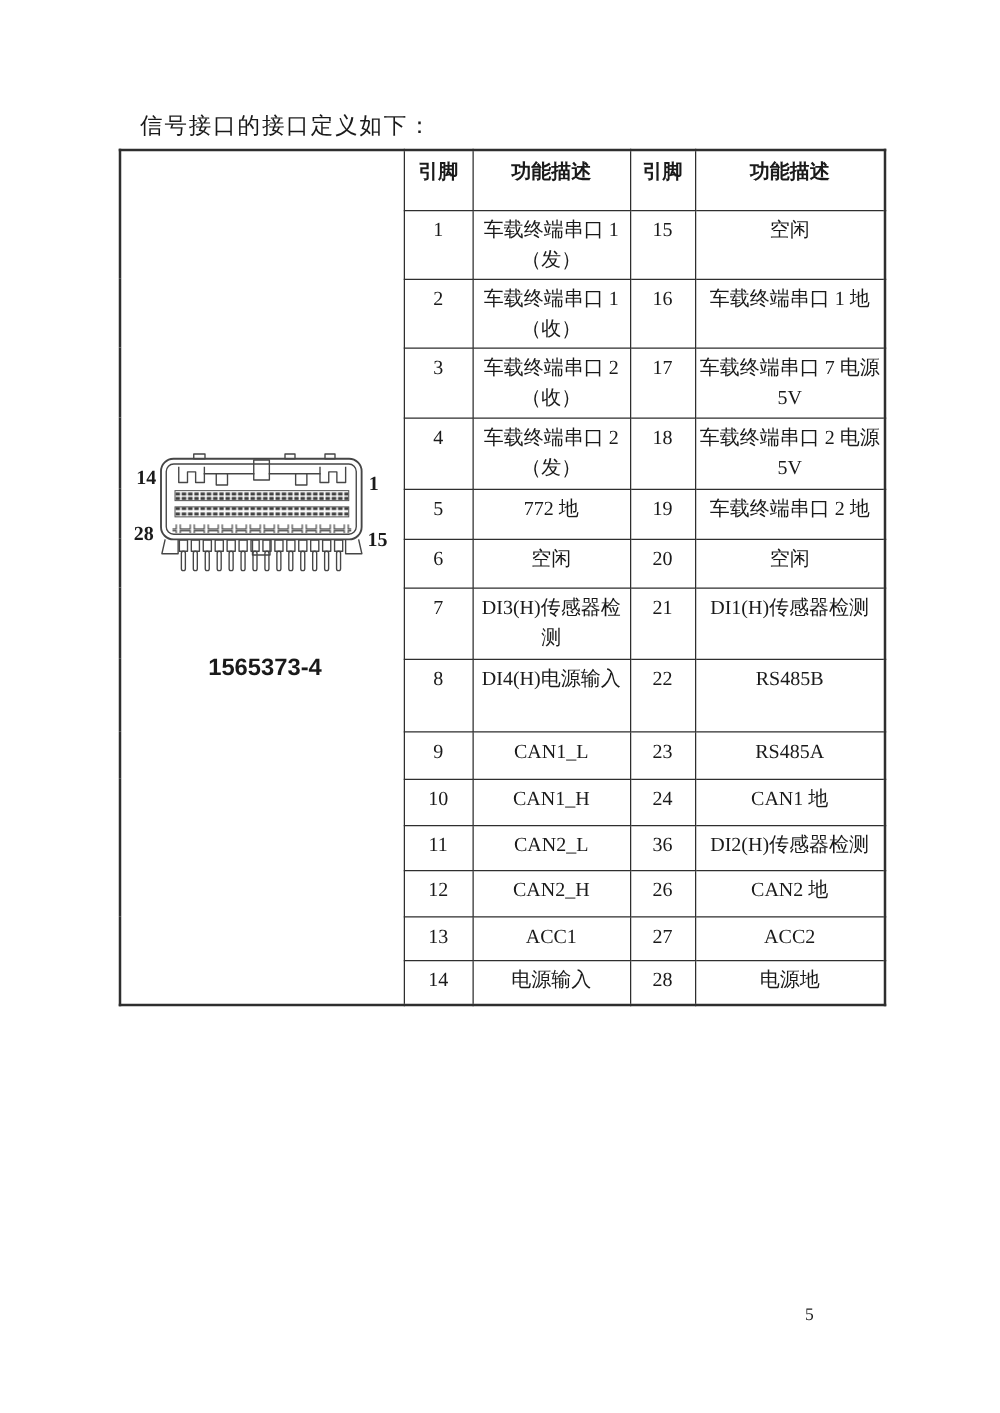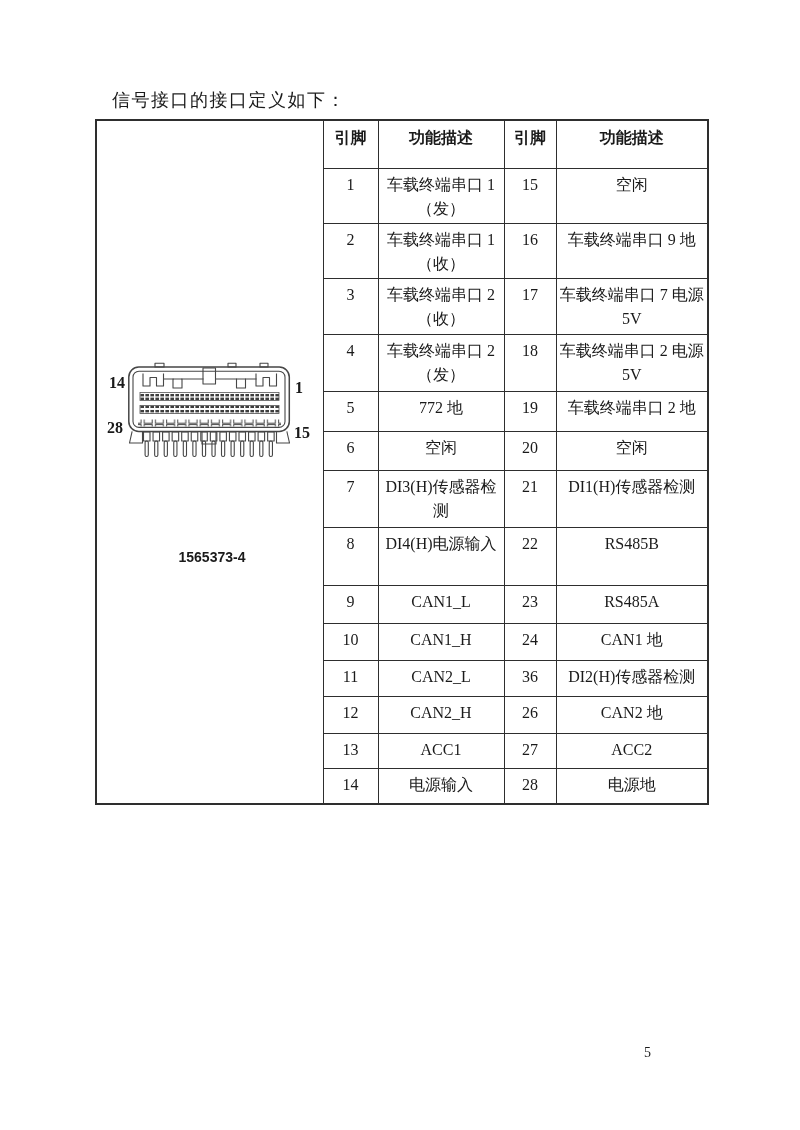--- a/index.html
+++ b/index.html
@@ -57,24 +57,24 @@
     padding:0 !important;
     position:relative;
     vertical-align:top;
   }
   .conn-svg{position:absolute;left:13px;top:240px;width:198px;height:106px;}
   .ln{fill:none;stroke:var(--stroke);stroke-width:1.1;stroke-linejoin:round;stroke-linecap:square;}
   .ln15{fill:none;stroke:var(--stroke);stroke-width:1.5;stroke-linejoin:round;}
   .pinlbl{position:absolute;font-size:16px;line-height:18px;}
   .pinlbl.r{text-align:right;width:26px;}
   .partnum{
-    position:absolute;left:40px;top:424px;width:150px;
+    position:absolute;left:40px;top:402px;width:150px;
     text-align:center;
     font-family:"Liberation Sans","DejaVu Sans",sans-serif;
-    font-weight:bold;font-size:14px;
+    font-weight:bold;font-size:19px;
   }
   .pagenum{position:absolute;left:644px;top:1045px;font-size:14px;}
 </style>
 </head>
 <body>
 
 <div class="page">
 
   <div class="title">信号接口的接口定义如下：</div>
 
@@ -158,21 +158,21 @@
       <tr>
         <td>1</td>
         <td>车载终端串口 1（发）</td>
         <td>15</td>
         <td>空闲</td>
       </tr>
       <tr>
         <td>2</td>
         <td>车载终端串口 1（收）</td>
         <td>16</td>
-        <td>车载终端串口 9 地</td>
+        <td>车载终端串口 1 地</td>
       </tr>
       <tr>
         <td>3</td>
         <td>车载终端串口 2（收）</td>
         <td>17</td>
         <td>车载终端串口 7 电源 5V</td>
       </tr>
       <tr>
         <td>4</td>
         <td>车载终端串口 2（发）</td>

